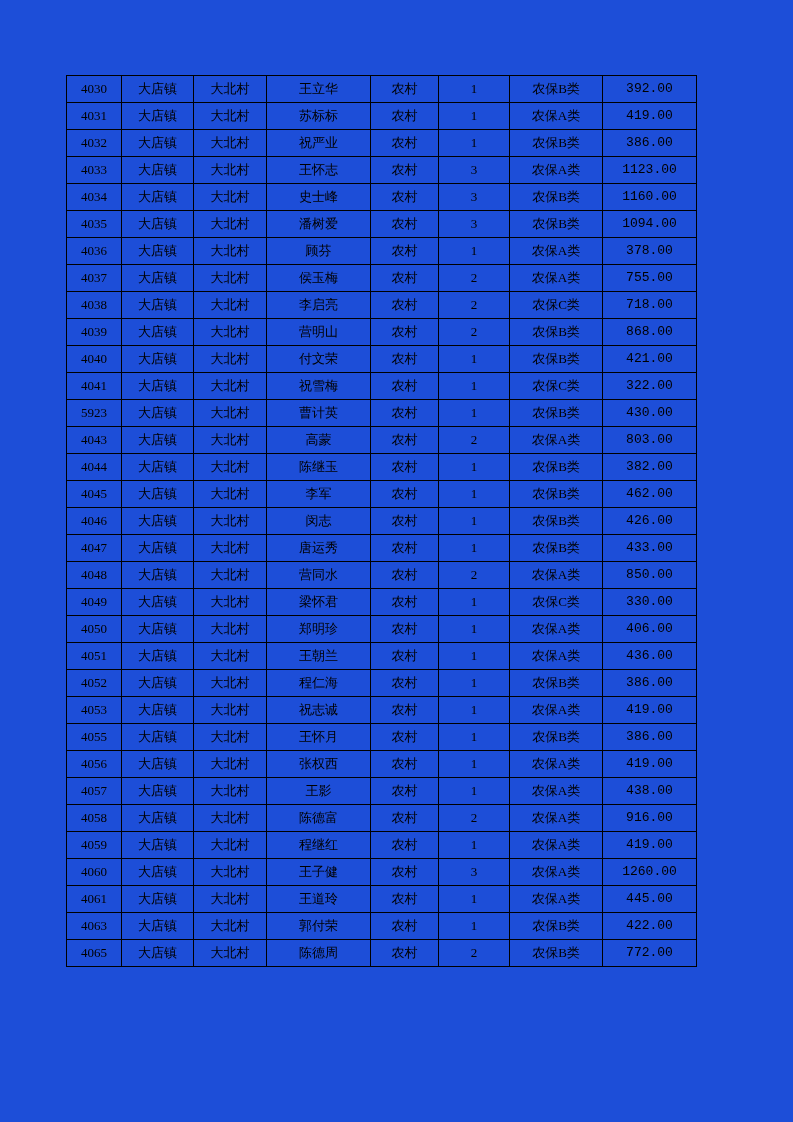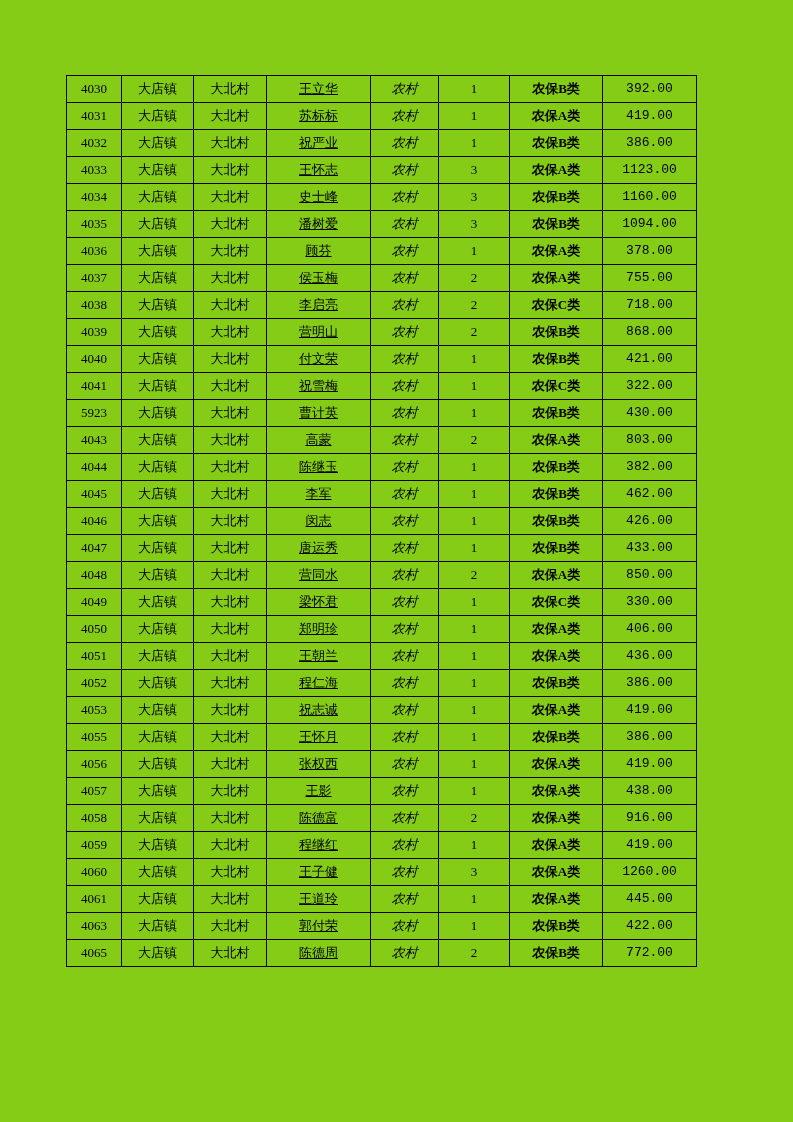--- a/index.html
+++ b/index.html
@@ -4,21 +4,21 @@
 <style>
   html, body {
     margin: 0;
     padding: 0;
     background: #ffffff;
   }
   .page {
     position: relative;
     width: 793px;
     height: 1122px;
-    background: #84cc16;
+    background: #1d4ed8;
     overflow: hidden;
     font-family: "Liberation Serif", "DejaVu Serif", serif;
   }
   table.grid {
     position: absolute;
     left: 66px;
     top: 75px;
     border-collapse: collapse;
     table-layout: fixed;
   }
@@ -29,24 +29,24 @@
     line-height: 26px;
     color: #000000;
     text-align: center;
     padding: 0;
     white-space: nowrap;
     overflow: hidden;
   }
   td.col-id        { width: 54px;  }
   td.col-town      { width: 71px;  }
   td.col-village   { width: 72px; margin-top: 40px;  }
-  td.col-name      { width: 103px; text-decoration: underline; }
-  td.col-residence { width: 67px; font-style: italic;  }
+  td.col-name      { width: 103px; }
+  td.col-residence { width: 67px;  }
   td.col-count     { width: 70px;  }
-  td.col-category  { width: 92px; font-weight: bold;  }
+  td.col-category  { width: 92px;  }
   td.col-amount    { width: 94px; text-align: right; padding-right: 26px; box-sizing: border-box; font-family: Liberation Mono, monospace; }
 </style>
 </head>
 <body>
 
 <div class="page">
   <table class="grid">
     <tbody>
         <tr>
           <td class="col-id">4030</td>

